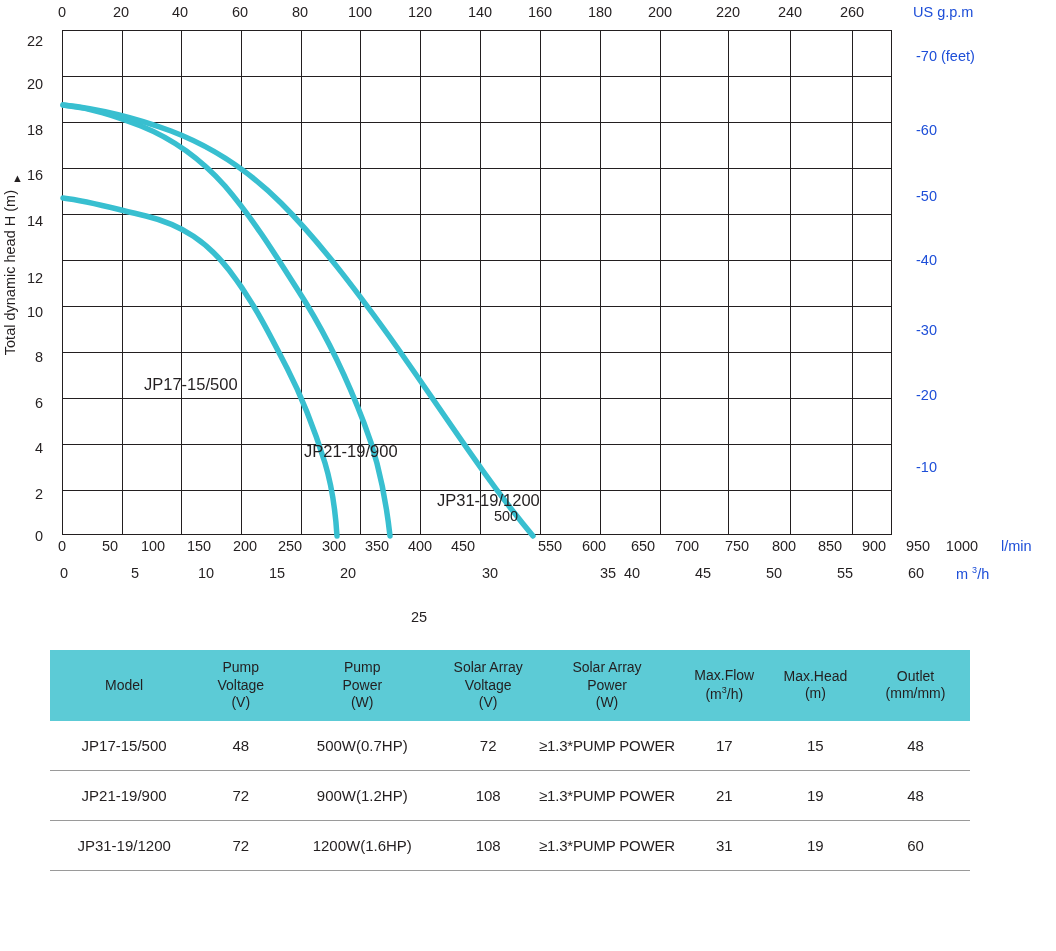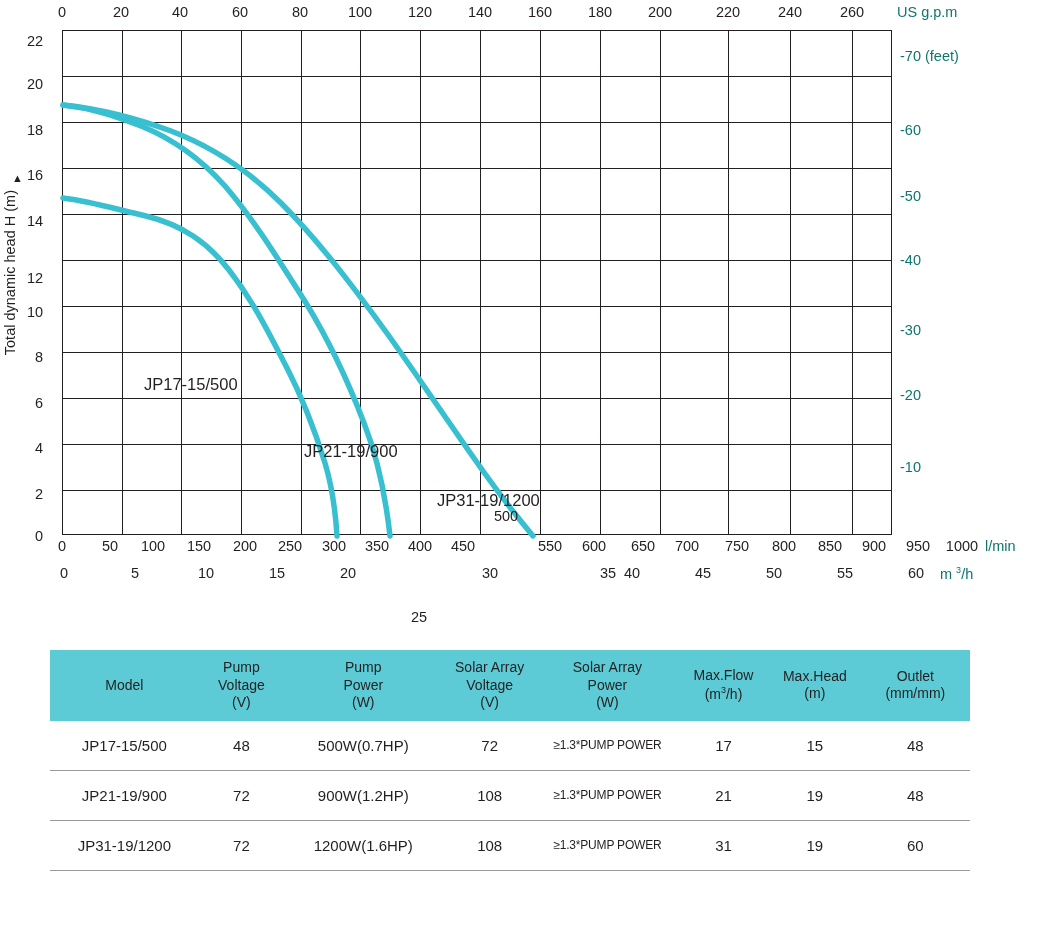--- a/index.html
+++ b/index.html
@@ -15,21 +15,21 @@
   .plot{position:absolute;left:0;top:0;width:830px;height:505px;
         border:1.6px solid #231f20;box-sizing:border-box;background:#fff;}
   .vline{position:absolute;top:0;bottom:0;width:1px;background:#231f20;}
   .hline{position:absolute;left:0;right:0;height:1px;background:#231f20;}
 
   svg.curves{position:absolute;left:0;top:0;width:830px;height:505px;overflow:visible;}
 
   
   .tick{position:absolute;font-size:14.5px;color:#231f20;white-space:nowrap;}
   .tick.c{transform:translateX(-50%);}
-  .axis-unit{position:absolute;font-size:14.5px;color:#0f766e;white-space:nowrap;}
+  .axis-unit{position:absolute;font-size:14.5px;color:#1d4ed8;white-space:nowrap;margin-left:16px;}
 
   .ylabel-left{position:absolute;left:2px;top:190px;width:22px;
       font-size:14.5px;color:#231f20;writing-mode:vertical-rl;transform:rotate(180deg);
       text-align:center;white-space:nowrap;}
   .arrow-up{position:absolute;left:12px;top:172px;font-size:11px;color:#231f20;}
 
   .curve-label{position:absolute;font-size:16.5px;color:#231f20;white-space:nowrap;}
 
   .flowrate{position:absolute;left:0;top:592px;width:1010px;text-align:center;
       font-size:20px;color:#231f20;}
@@ -40,21 +40,21 @@
   thead th{
     background:#5ccbd6;color:#231f20;font-weight:normal;
     padding:9px 2px;text-align:center;line-height:1.25;font-size:14px;
   }
   tbody td{
     text-align:center;padding:16px 2px;border-bottom:1.5px solid #9a9a9a;
     font-size:15px;white-space:nowrap;
   }
   tbody tr:first-child td{border-top:none;}
   .small-sup{font-size:9px;vertical-align:super;}
-  .sa-power{font-size:12px;letter-spacing:-0.2px;}
+  .sa-power{font-size:15px;letter-spacing:-0.2px;}
 </style>
 </head>
 <body>
 
 <div class="wrap">
 
   <div class="tick c" style="left:62px;top:4px;">0</div>
   <div class="tick c" style="left:121px;top:4px;">20</div>
   <div class="tick c" style="left:180px;top:4px;">40</div>
   <div class="tick c" style="left:240px;top:4px;">60</div>

